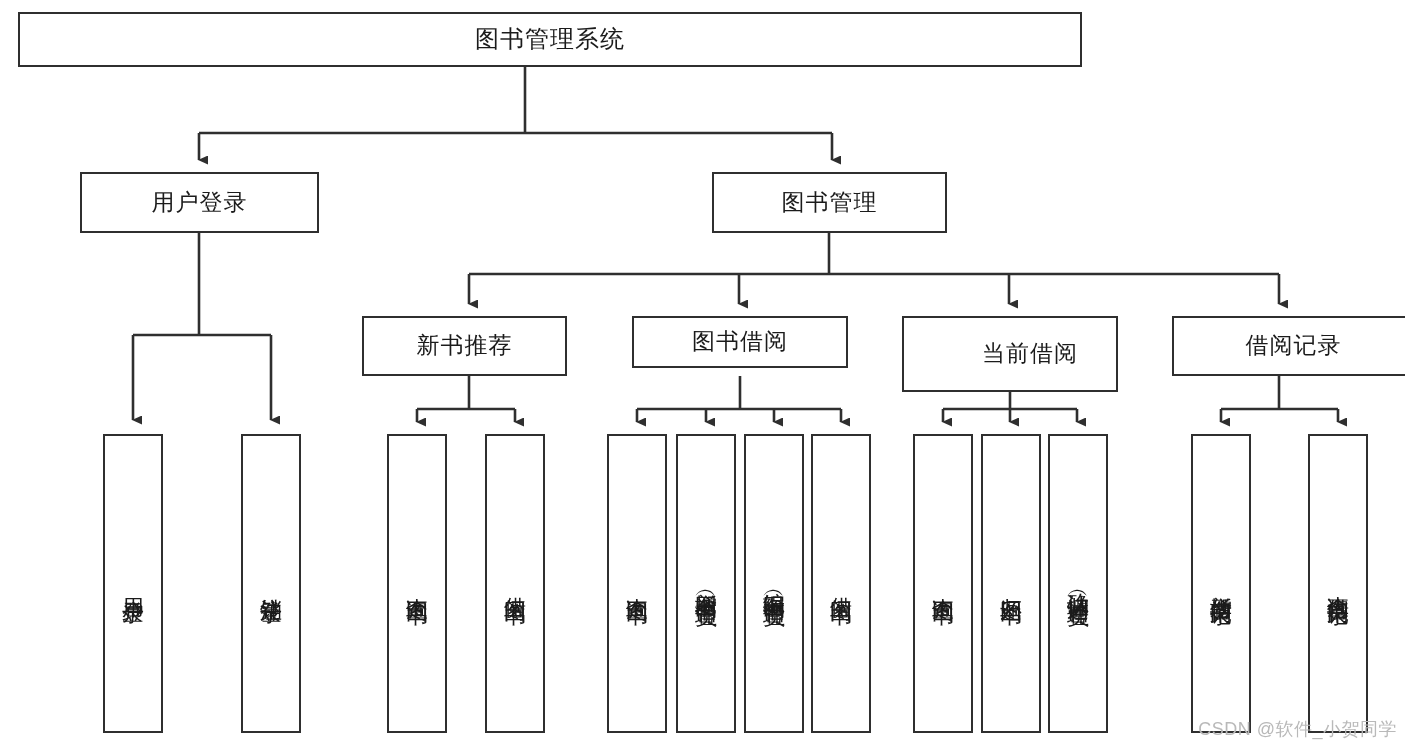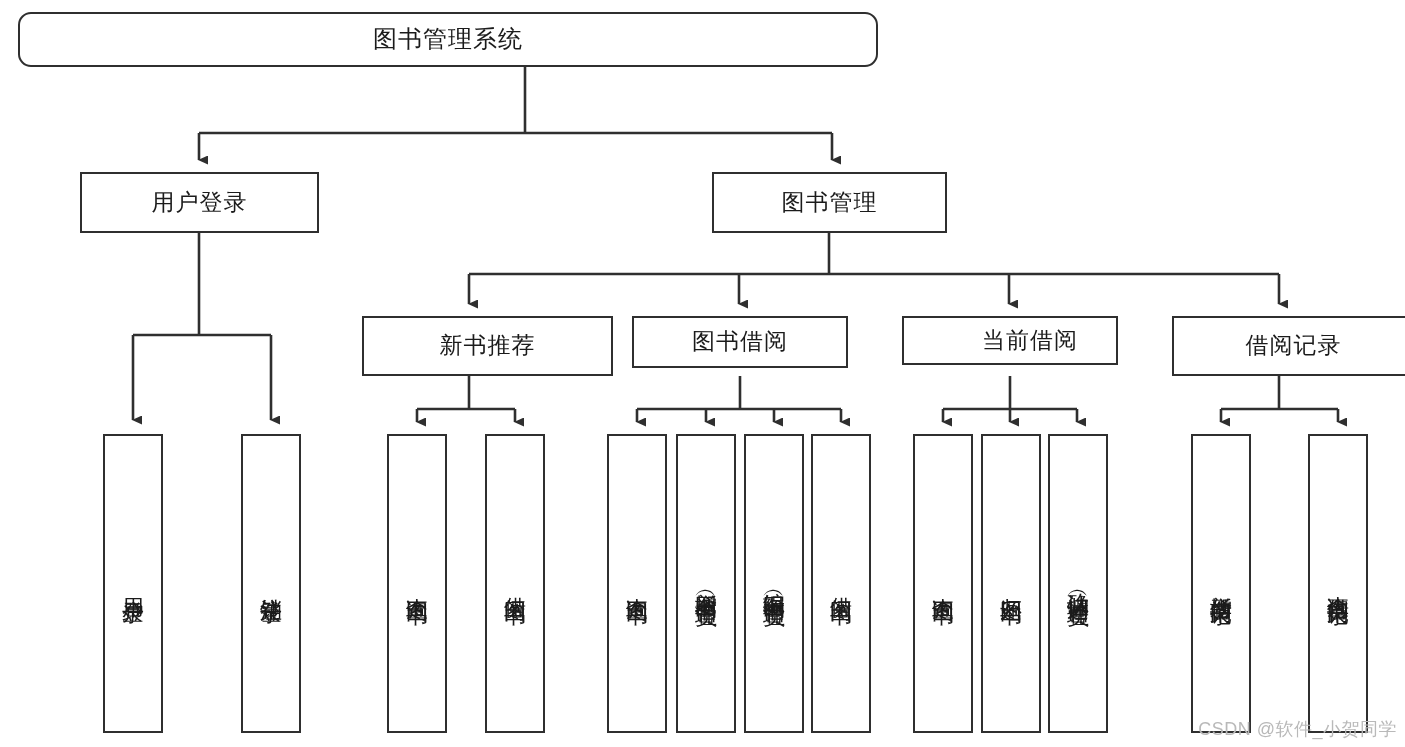--- a/index.html
+++ b/index.html
@@ -102,38 +102,38 @@
       <path d="M1010,409 L1010,422" marker-end="url(#arrow)"></path>
       <path d="M1077,409 L1077,422" marker-end="url(#arrow)"></path>
 
       <path d="M1279,376 L1279,409"></path>
       <path d="M1221,409 L1338,409"></path>
       <path d="M1221,409 L1221,422" marker-end="url(#arrow)"></path>
       <path d="M1338,409 L1338,422" marker-end="url(#arrow)"></path>
     </g>
   </svg>
 
-  <div class="node h root" style="left:18px;top:12px;width:860px;height:55px;border-radius:13px;">
+  <div class="node h root" style="left:18px;top:12px;width:1064px;height:55px;">
     <span class="label">图书管理系统</span>
   </div>
 
   <div class="node h" style="left:80px;top:172px;width:239px;height:61px;">
     <span class="label">用户登录</span>
   </div>
   <div class="node h" style="left:712px;top:172px;width:235px;height:61px;text-align:center;">
     <span class="label">图书管理</span>
   </div>
 
-  <div class="node h" style="left:362px;top:316px;width:251px;height:60px;">
+  <div class="node h" style="left:362px;top:316px;width:205px;height:60px;">
     <span class="label">新书推荐</span>
   </div>
   <div class="node h" style="left:632px;top:316px;width:216px;height:52px;">
     <span class="label">图书借阅</span>
   </div>
-  <div class="node h" style="left:902px;top:316px;width:216px;height:49px;padding-left:40px;">
+  <div class="node h" style="left:902px;top:316px;width:216px;height:76px;padding-left:40px;">
     <span class="label">当前借阅</span>
   </div>
   <div class="node h" style="left:1172px;top:316px;width:243px;height:60px;">
     <span class="label">借阅记录</span>
   </div>
 
   <div class="node v" style="left:103px;top:434px;width:60px;height:299px;">
     <span class="label">用户登录</span>
   </div>
   <div class="node v" style="left:241px;top:434px;width:60px;height:299px;">

